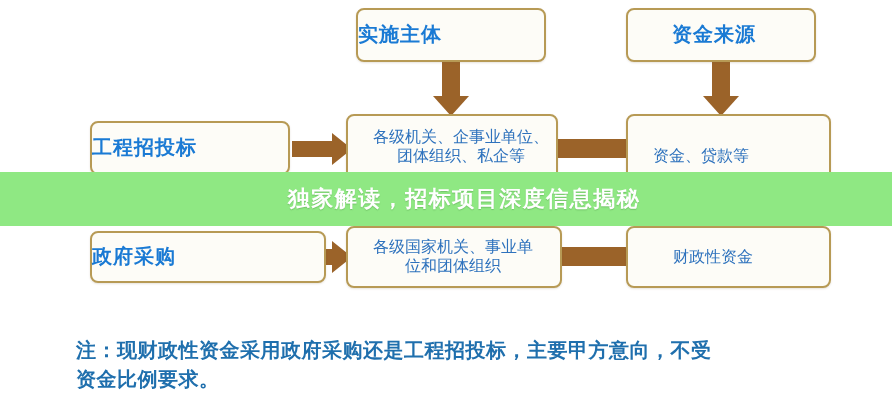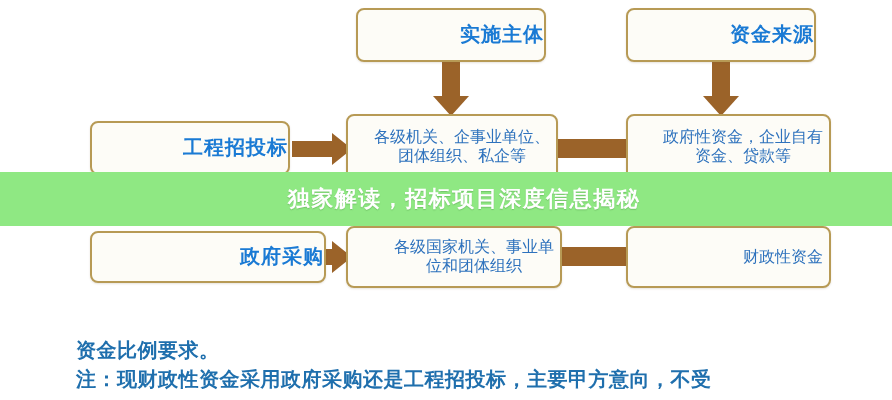--- a/index.html
+++ b/index.html
@@ -23,21 +23,21 @@
 
   
   .node {
     position: absolute;
     box-sizing: border-box;
     background: #fdfcf7;
     border: 2px solid #b79a55;
     border-radius: 8px;
     display: flex;
     align-items: center;
-    justify-content: flex-end;
+    justify-content: flex-start;
     text-align: center;
     color: #2176cf;
     line-height: 1.18;
     z-index: 3;
     box-shadow: 0 1px 2px rgba(120,100,60,0.18);
   }
   .node-title {
     font-weight: bold;
     font-size: 20px;
     letter-spacing: 1px;
@@ -177,21 +177,21 @@
     <span class="node-body serif">
       <span>各级机关、企事业单位、</span><br>
       <span>团体组织、私企等</span>
     </span>
   </div>
 
   <div class="bar" style="left:554px; top:139px; width:80px; height:19px;"></div>
 
   <div class="node" style="left:626px; top:114px; width:205px; height:66px;">
     <span class="node-body serif">
-      <span>政府性资金，企业自有</span><br>
+      <br>
       <span>资金、贷款等</span>
     </span>
   </div>
 
   <div class="node" style="left:90px; top:231px; width:236px; height:52px;">
     <span class="node-title">政府采购</span>
   </div>
 
   <div class="arrow-right" style="left:292px; top:241px; width:60px; height:32px;">
     <div class="shaft" style="width:42px;"></div>
@@ -209,17 +209,17 @@
 
   <div class="node" style="left:626px; top:226px; width:205px; height:62px;padding-left:20px;">
     <span class="node-body serif">财政性资金</span>
   </div>
 
   <div id="banner">
     <span id="banner-text">独家解读，招标项目深度信息揭秘</span>
   </div>
 
   <div id="note">
+    <div>注：现财政性资金采用政府采购还是工程招投标，主要甲方意向，不受</div>
     <div>资金比例要求。</div>
-    <div>注：现财政性资金采用政府采购还是工程招投标，主要甲方意向，不受</div>
   </div>
 
 </div>
 
 </body></html>

